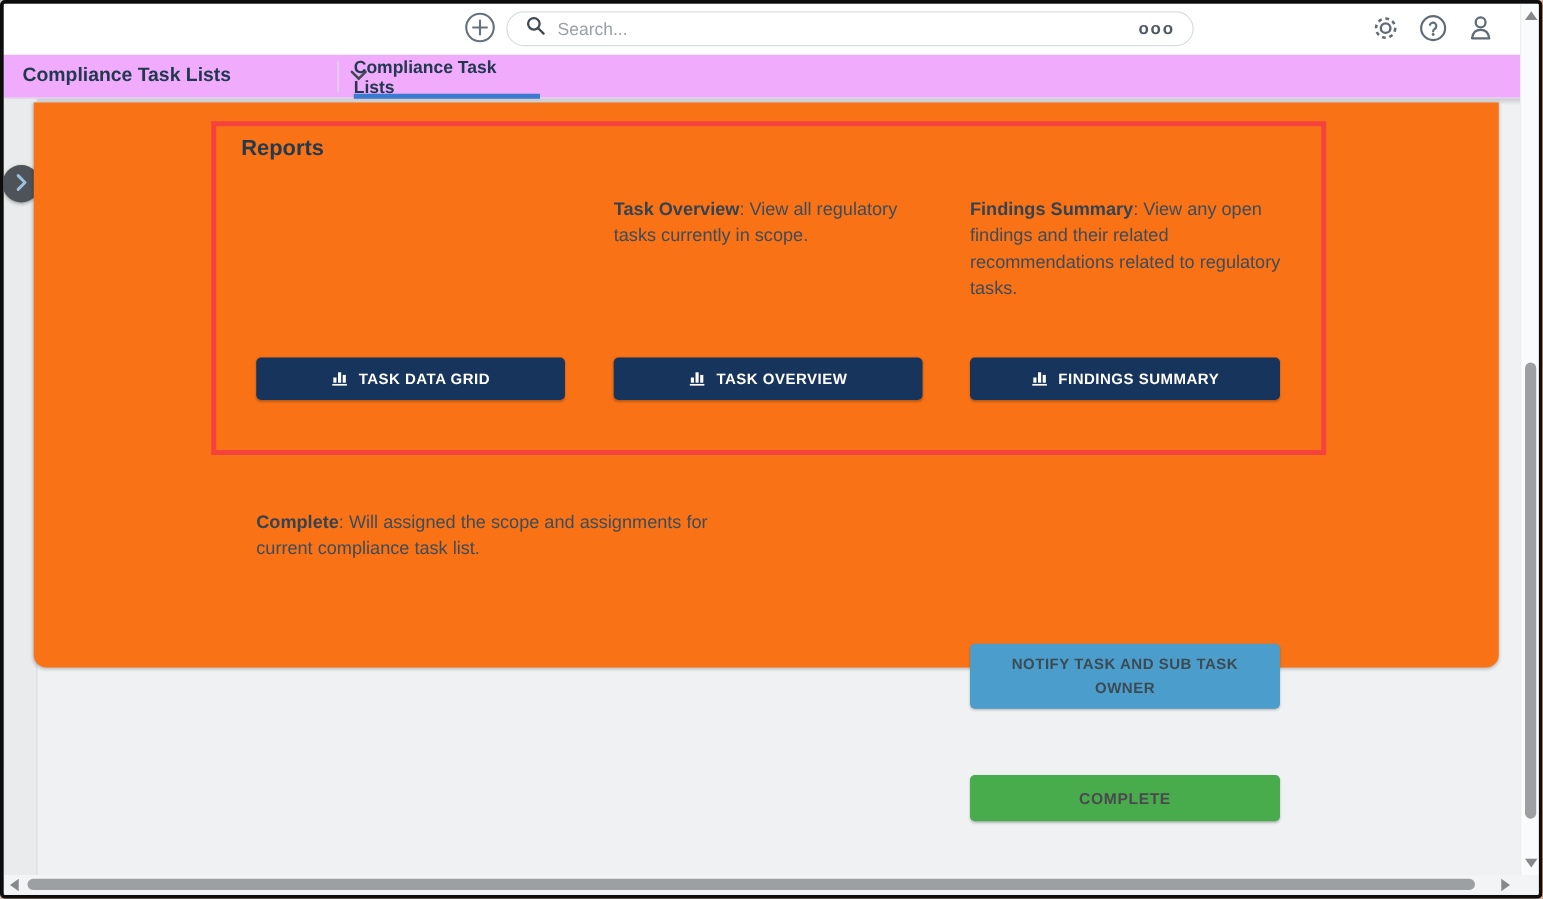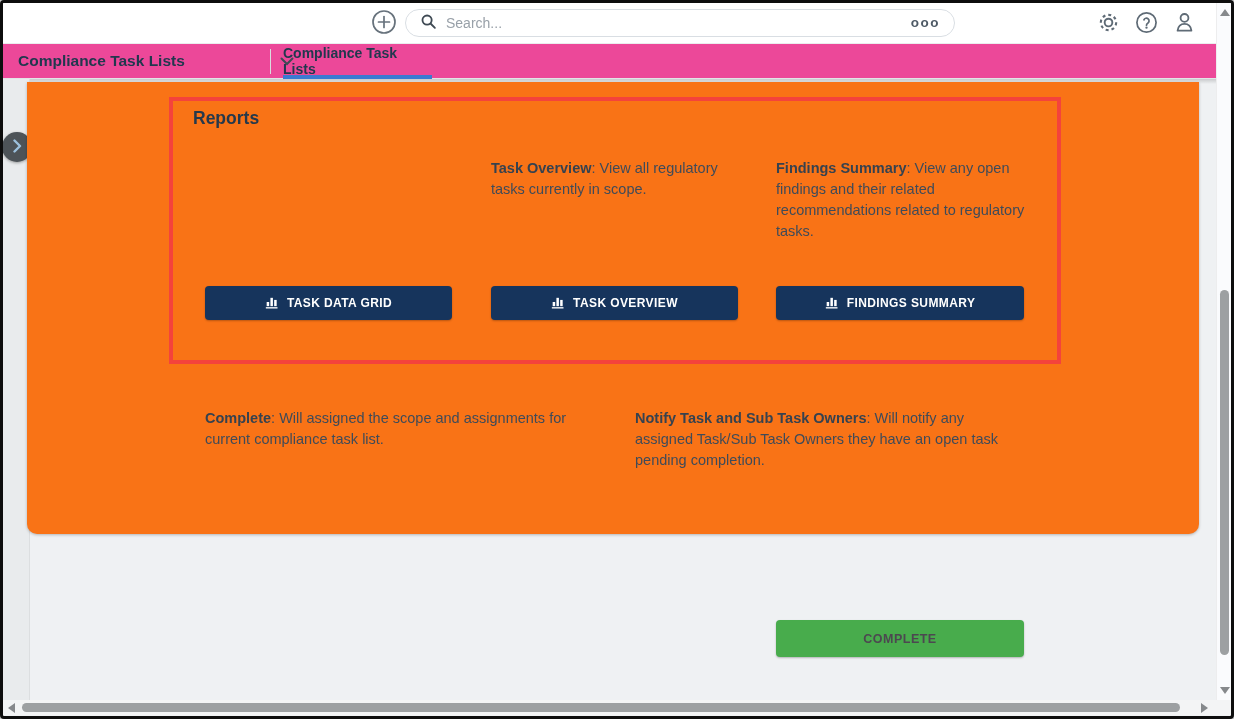--- a/index.html
+++ b/index.html
@@ -33,21 +33,21 @@
     flex:0 0 auto; font-size:13.5px; font-weight:700; letter-spacing:1.5px;
     color:#4e5a66; cursor:pointer; line-height:1;
   }
   .gear-btn { left:1092px; top:8px; width:26px; height:26px; }
   .help-btn { left:1130px; top:8px; width:26px; height:26px; }
   .user-btn { left:1168px; top:8px; width:26px; height:26px; }
 
   
   .navbar {
     position:absolute; left:0; top:41px; width:1213px; height:35px;
-    background:#ec4899; border-bottom:1px solid #e3e5e7;
+    background:#f0abfc; border-bottom:1px solid #e3e5e7;
   }
   .nav-shadow {
     position:absolute; left:0; top:76px; width:1213px; height:5px;
     background:linear-gradient(to bottom, rgba(0,0,0,0.16), rgba(0,0,0,0));
     pointer-events:none;
   }
   .nav-dropdown {
     position:absolute; left:15px; top:0; height:34px; display:flex;
     align-items:center; gap:10px; cursor:pointer;
   }
@@ -267,24 +267,22 @@
             <rect x="11" y="5.5" width="3" height="7.5"></rect>
           <rect x="1" y="14.2" width="14" height="1.6"></rect>
         </svg>
       </span>
       <span>FINDINGS SUMMARY</span>
     </button>
 
     <p class="desc desc-complete">
       <b>Complete</b><span>: Will assigned the scope and assignments for current compliance task list.</span>
     </p>
-    <p class="desc desc-notify">
-      <b>Notify Task and Sub Task Owners</b><span>: Will notify any assigned Task/Sub Task Owners they have an open task pending completion.</span>
-    </p>
-
+
+    <button class="notify-btn">NOTIFY TASK AND SUB TASK OWNER</button>
     <button class="complete-btn">COMPLETE</button>
   </div>
 
   <div class="vscroll">
     <div class="tri tri-up"></div>
     <div class="vscroll-thumb"></div>
     <div class="tri tri-down"></div>
   </div>
   <div class="hscroll">
     <div class="tri tri-left"></div>

